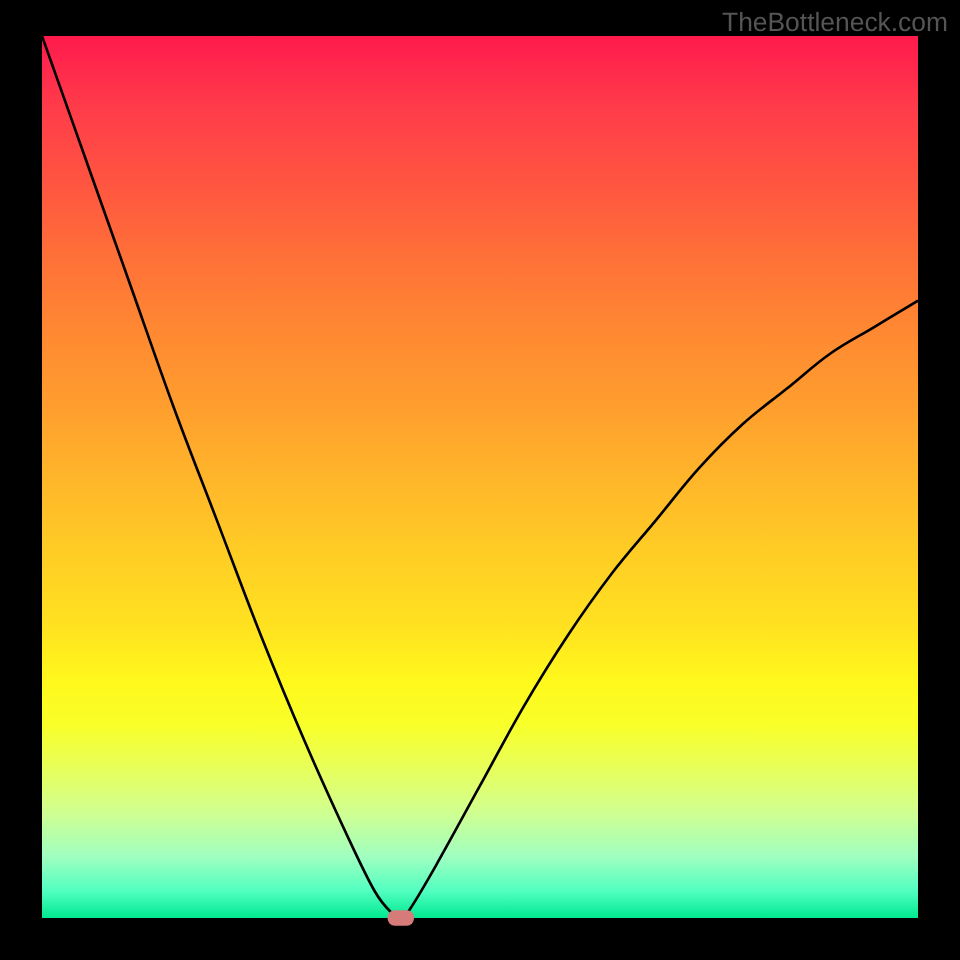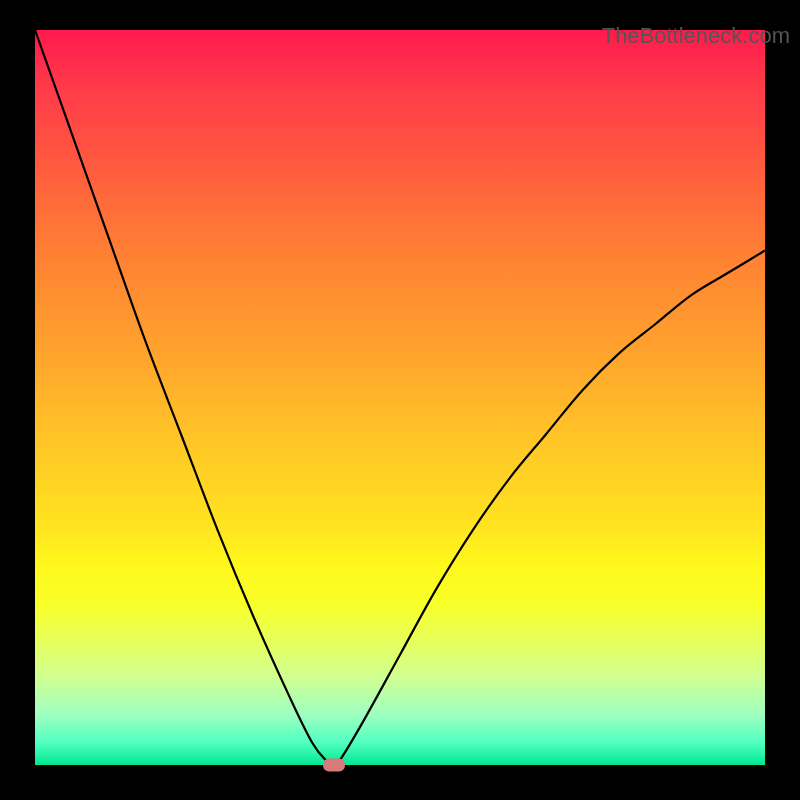--- a/index.html
+++ b/index.html
@@ -5,21 +5,21 @@
   * { margin: 0; padding: 0; box-sizing: border-box; }
   body {
     width: 800px;
     height: 800px;
     background: #000;
     position: relative;
     overflow: hidden;
   }
   .watermark {
     position: absolute;
-    top: 23px;
+    top: 6px;
     right: 10px;
     font-family: Arial, sans-serif;
     font-size: 22px;
     font-weight: 500;
     color: #555;
     z-index: 10;
   }
   .plot-area {
     position: absolute;
     left: 35px;

